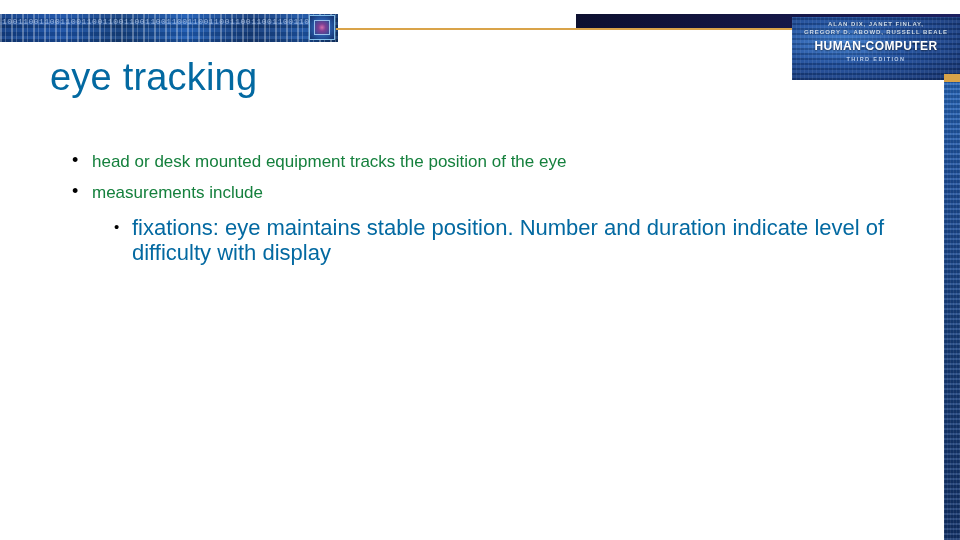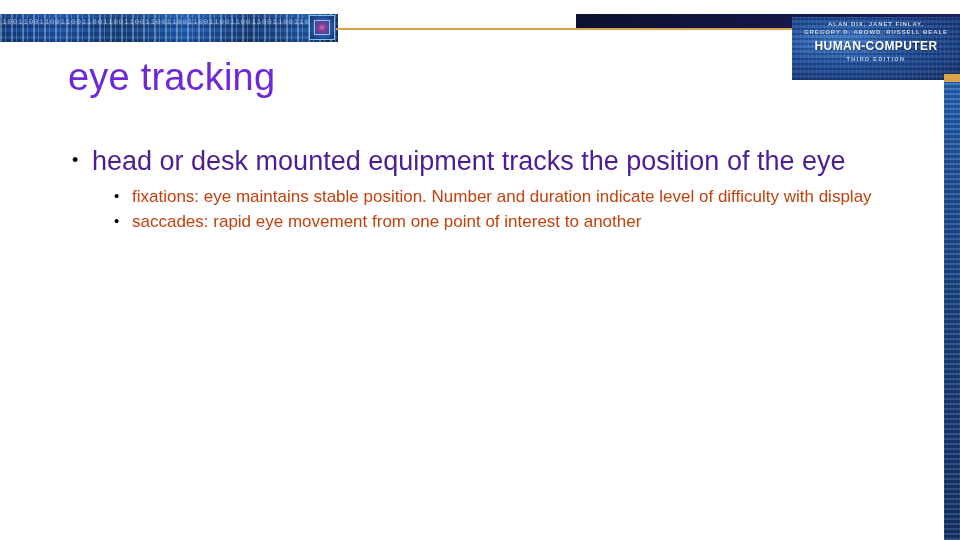--- a/index.html
+++ b/index.html
@@ -158,63 +158,63 @@
     right: 0;
     top: 74px;
     width: 16px;
     height: 8px;
     background: #d9a349;
   }
 
   
   .slide-title {
     position: absolute;
-    left: 68px;
+    left: 50px;
     top: 54px;
     width: 700px;
     font-size: 38px;
     line-height: 46px;
     font-weight: normal;
-    color: #6d28d9;
+    color: #0369a1;
     letter-spacing: 0.2px;
   }
 
   
   .body {
     position: absolute;
     left: 60px;
     top: 146px;
     width: 830px;
   }
   .bullet-l1 {
     position: relative;
     padding-left: 32px;
-    font-size: 27px;
+    font-size: 17px;
     line-height: 31px;
-    color: #4c1d95;
+    color: #15803d;
     margin-bottom: 0px;
   }
   .bullet-l1::before {
     content: "\2022";
     position: absolute;
     left: 12px;
     top: -1px;
     font-size: 18px;
     color: #000000;
   }
   .sublist {
     margin-top: 7px;
     padding-left: 50px;
   }
   .bullet-l2 {
     position: relative;
     padding-left: 22px;
-    font-size: 17px;
+    font-size: 22px;
     line-height: 25px;
-    color: #c2410c;
+    color: #0369a1;
   }
   .bullet-l2::before {
     content: "\2022";
     position: absolute;
     left: 4px;
     top: -1px;
     font-size: 15px;
     color: #000000;
   }
 </style>
@@ -242,21 +242,21 @@
   <div class="right-strip-cap"></div>
   <div class="right-strip"></div>
 
   <div class="slide-title">eye tracking</div>
 
   <div class="body">
 
     <div class="bullet-l1">head or desk mounted equipment tracks the position of the eye</div>
 
 
+    <div class="bullet-l1">measurements include</div>
 
     <div class="sublist">
       <div class="bullet-l2">fixations: eye maintains stable position. Number and duration indicate level of difficulty with display</div>
-      <div class="bullet-l2">saccades: rapid eye movement from one point of interest to another</div>
     </div>
 
   </div>
 
 </div>
 
 </body></html>

